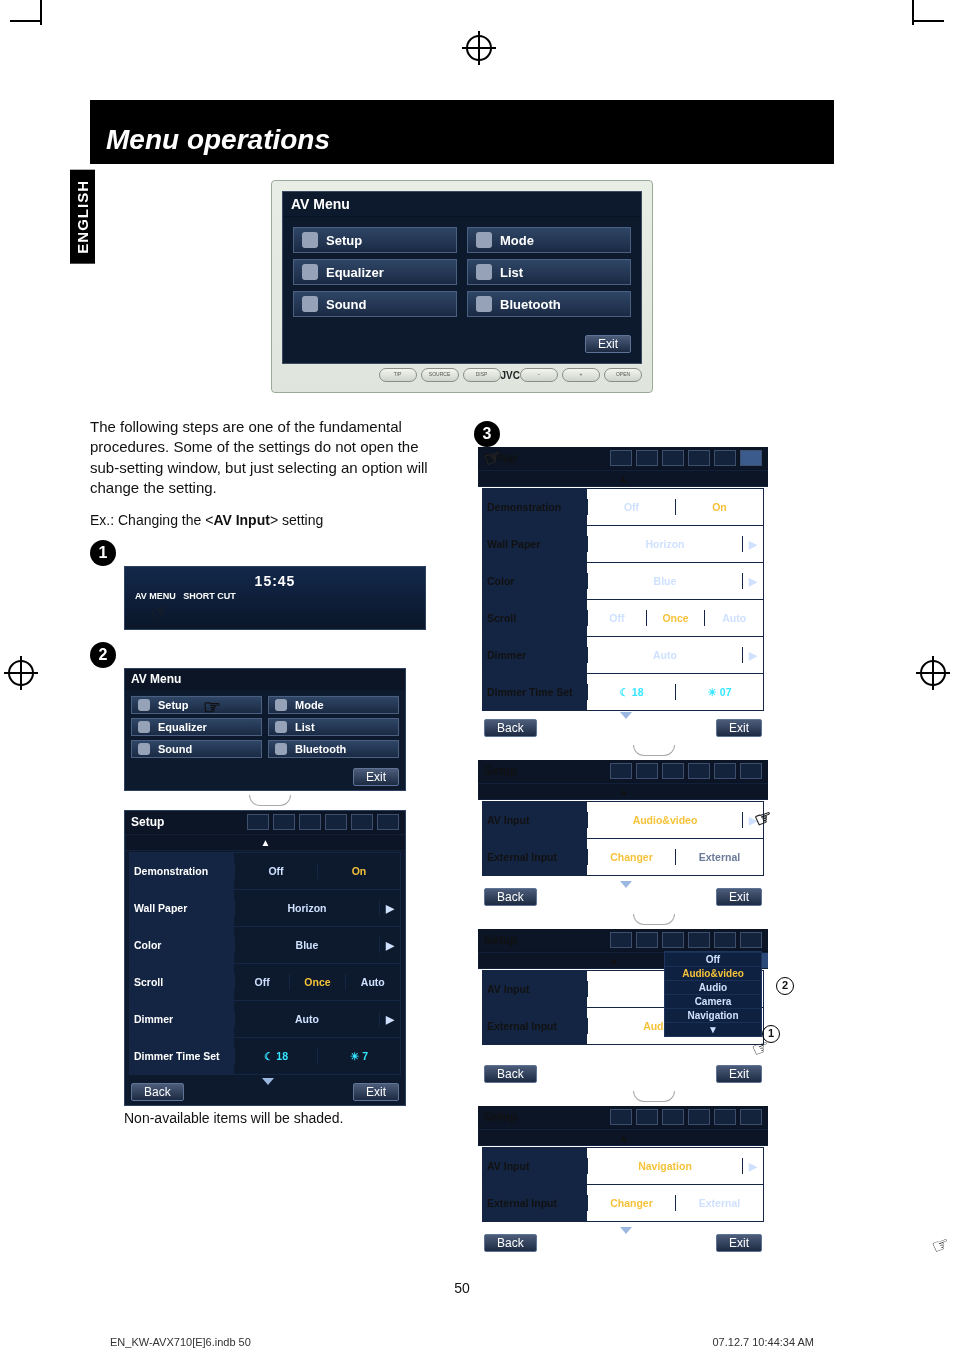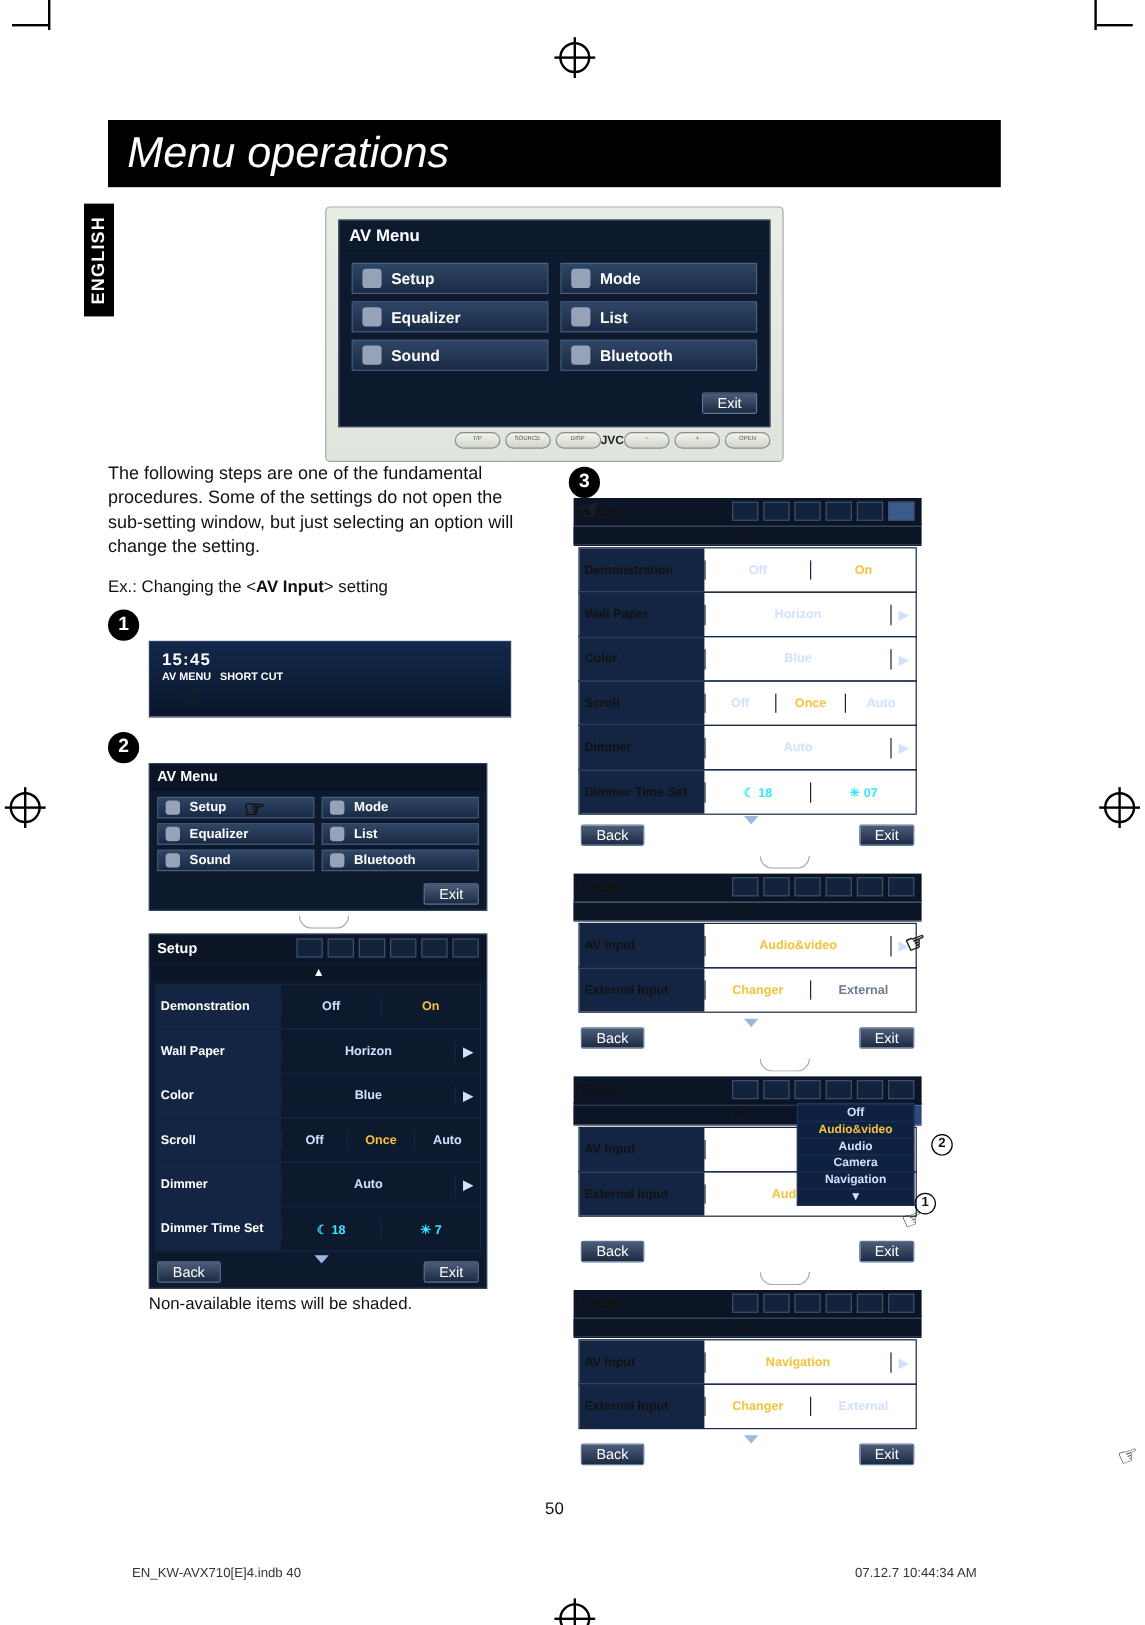--- a/index.html
+++ b/index.html
@@ -21,36 +21,36 @@
   .reg::after  { top: 50%; left: -6px; right: -6px; height: 2px; margin-top: -1px; }
   .reg.top { left: 466px; top: 35px; }
   .reg.bottom { left: 466px; bottom: 35px; }
   .reg.left { left: 8px; top: 660px; }
   .reg.right { right: 8px; top: 660px; }
 
   .page { position: relative; padding: 100px 120px 80px 90px; }
 
   .lang-tab { position: absolute; left: 70px; top: 170px; writing-mode: vertical-rl; transform: rotate(180deg); background: #000; color: #fff; font-weight: bold; padding: 10px 4px; font-size: 15px; letter-spacing: 1px; }
 
-  .title-bar { background: #000; color: #fff; font-style: italic; font-weight: normal; font-size: 36px; padding: 6px 16px 8px; }
+  .title-bar { background: #000; color: #fff; font-style: italic; font-weight: bold; font-size: 28px; padding: 24px 16px 8px; }
 
   
   .dev-frame { border: 1px solid #9a9; border-radius: 4px; padding: 10px; width: 360px; margin: 16px auto 0; background: linear-gradient(#e8ede6,#dfe4dc); }
   .av-window { background: #0d1a2e; color: #fff; border: 1px solid #3a4a63; }
   .av-window .av-title-row { padding: 4px 8px; font-weight: bold; font-size: 14px; border-bottom: 1px solid #0a1323; }
   .av-icons-row { display: grid; grid-template-columns: 1fr 1fr; gap: 6px 10px; padding: 10px; }
   .av-btn { background: linear-gradient(#2f4666,#1a2a44); border: 1px solid #4b5f80; color: #fff; padding: 4px 8px; font-weight: bold; font-size: 13px; display: flex; align-items: center; gap: 8px; }
   .av-btn .mini-icon { width: 16px; height: 16px; background: #96a2b8; border-radius: 3px; flex: none; }
   .av-exit { text-align: right; padding: 8px 10px 10px; }
   .pill { display: inline-block; background: linear-gradient(#4c5d7a,#1d2a42); color: #fff; border: 1px solid #5e7396; padding: 1px 12px; font-weight: normal; font-size: 12px; border-radius: 2px; }
   .dev-buttons { display: flex; justify-content: flex-end; margin-top: 4px; }
   .dev-buttons .phys-btn { width: 36px; height: 12px; border: 1px solid #8a8e86; border-radius: 7px; background: linear-gradient(#f3f5ef,#cfd4ca); font-size: 5px; text-align: center; line-height: 10px; color: #555; }
   .jvc-label { font-weight: bold; font-size: 10px; color: #222; align-self: center; }
 
-  .cols { display: flex; gap: 24px; }
+  .cols { display: flex; gap: 24px; margin-top: 24px; }
   .col { flex: 1; min-width: 0; }
 
   .intro { font-size: 15px; line-height: 1.35; }
   .intro ul { margin: 6px 0 0; padding-left: 18px; }
   .intro li { margin: 2px 0; }
   .ex-line { font-size: 14px; margin-top: 14px; }
 
   .stepnum { display: inline-flex; width: 26px; height: 26px; border-radius: 50%; background: #000; color: #fff; align-items: center; justify-content: center; font-weight: bold; font-size: 16px; margin-right: 6px; }
 
   .step-block { margin-top: 12px; }
@@ -77,21 +77,21 @@
 
   .small-frame { width: 290px; margin-left: 4px; }
 
   .page-number { text-align: center; font-size: 14px; margin-top: 24px; }
   .footer-meta { display: flex; justify-content: space-between; font-size: 11px; color: #333; margin-top: 40px; padding: 0 20px; }
 
   .av-btn.has-hand { position: relative; }
   .av-btn.has-hand::after { content: "☞"; position: absolute; right: 40px; bottom: -6px; font-size: 20px; color: #111; }
 
   .clock-display { background: linear-gradient(#12284b,#0a1629); color: #fff; padding: 6px 10px; border: 1px solid #2f4161; width: 280px; margin-left: 34px; }
-  .clock-display .time-line { font-weight: bold; font-size: 14px; letter-spacing: 1px; }
+  .clock-display .time-line { font-weight: bold; font-size: 14px; letter-spacing: 1px; text-align: center; }
   .clock-display .sub-line { font-size: 9px; font-weight: bold; margin-top: 2px; }
   .clock-display .hand { margin-left: 16px; }
 
   .dropdown-pop { position: relative; }
   .dropdown-pop .dd { position: absolute; right: 6px; top: 22px; background: #0f2140; border: 1px solid #1e3560; width: 96px; z-index: 2; }
   .dd .dd-item { padding: 1px 6px; font-size: 10px; font-weight: bold; text-align: center; color: #cfe1ff; border-top: 1px solid #193056; }
   .dd .dd-item.sel { color: #f5c23a; }
 
   .circled { display: inline-block; width: 16px; height: 16px; border: 1.5px solid #000; border-radius: 50%; text-align: center; font-size: 11px; line-height: 14px; font-weight: bold; }
 </style>
@@ -493,16 +493,16 @@
             <span class="hand" style="position:absolute;right:0">☞</span>
           </div>
       </div>
 
     </div>
   </div>
 
   <div class="page-number">50</div>
 
   <div class="footer-meta">
-    <span>EN_KW-AVX710[E]4.indb   40</span>
+    <span>EN_KW-AVX710[E]6.indb   50</span>
     <span>07.12.7   10:44:34 AM</span>
   </div>
 </div>
 
 </body></html>

